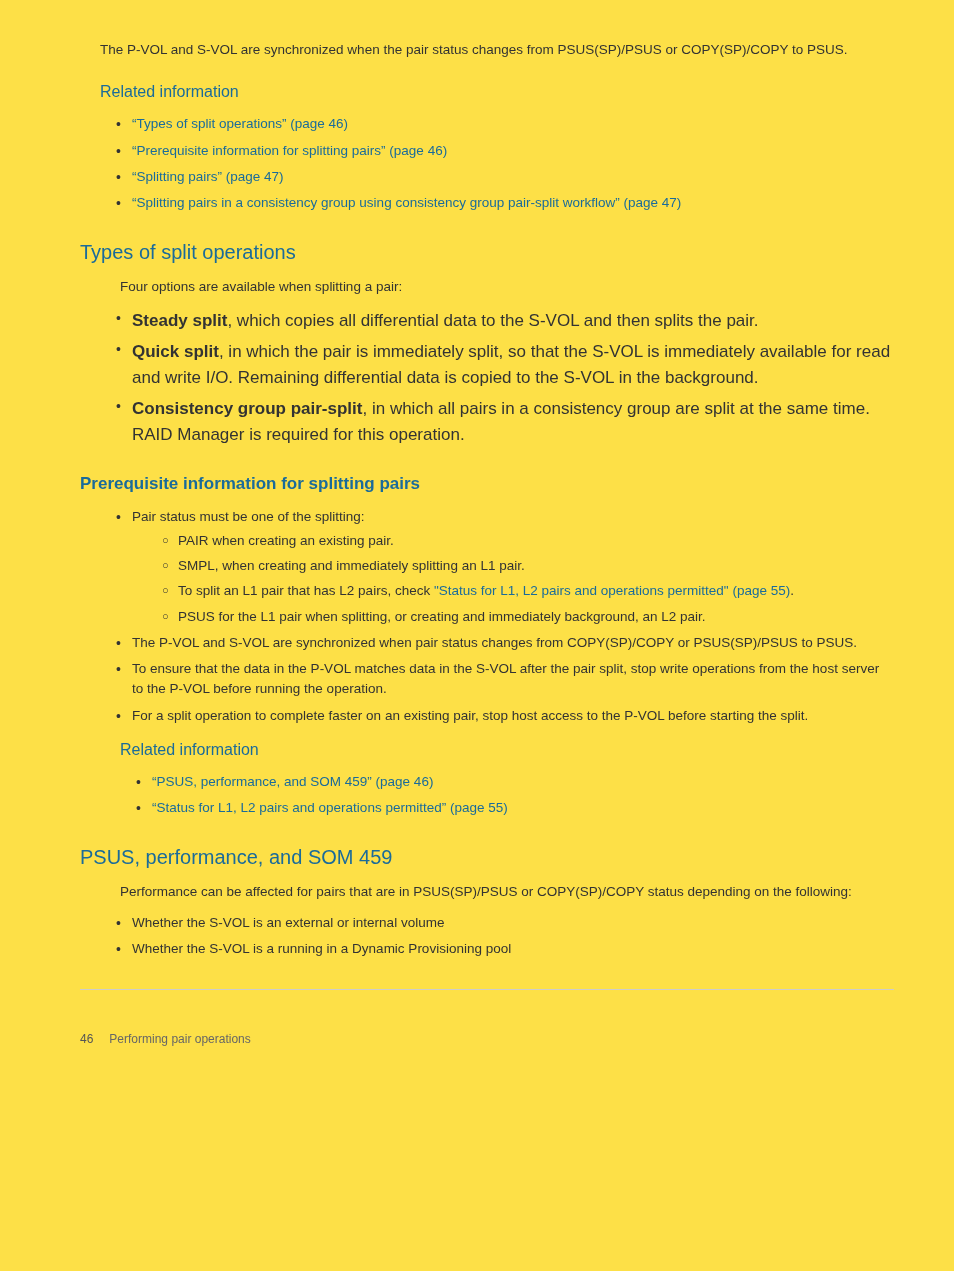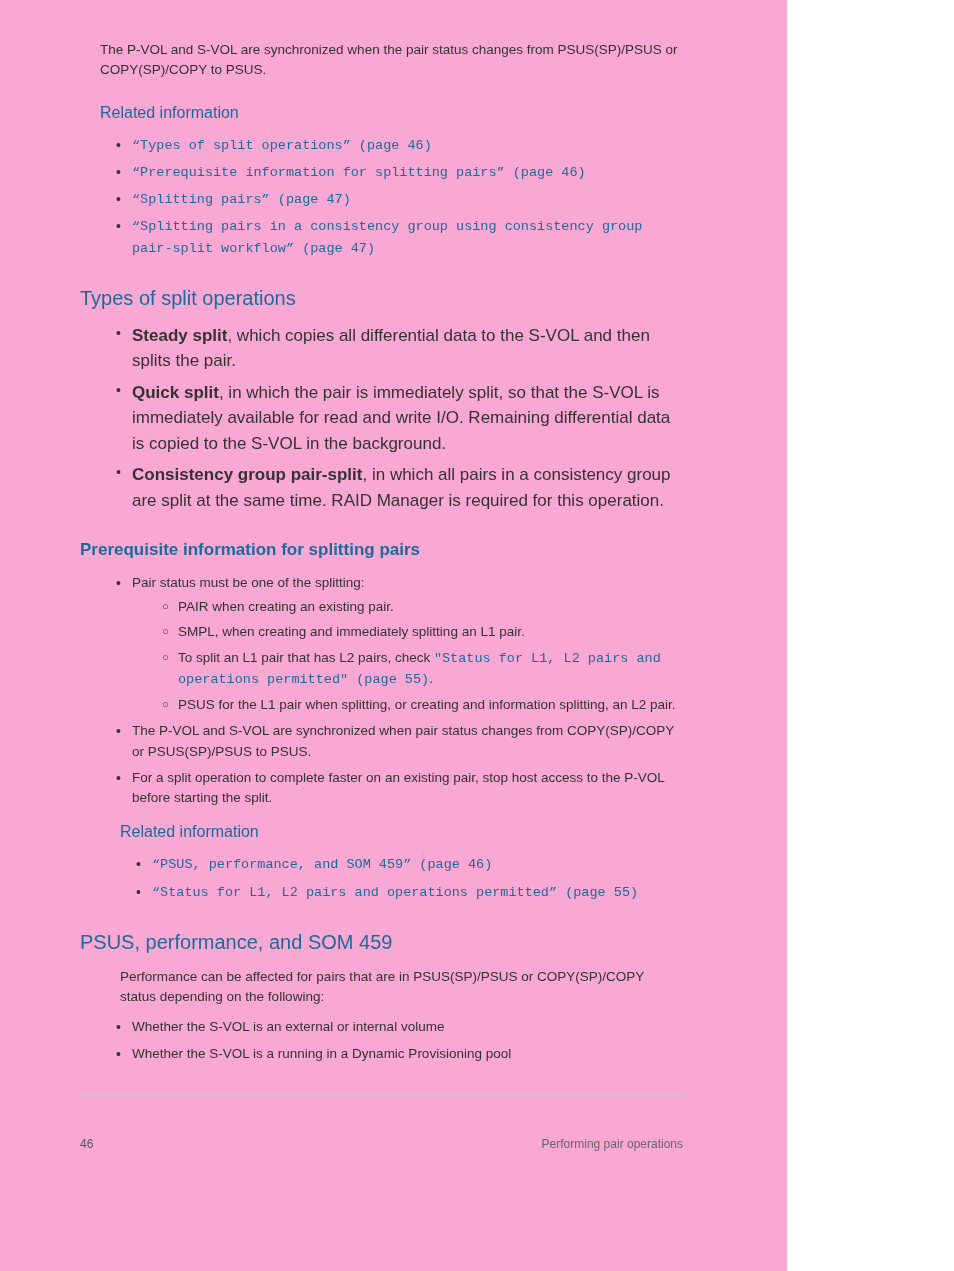--- a/index.html
+++ b/index.html
@@ -10,24 +10,24 @@
 
     body {
       background: #ffffff;
       font-family: Arial, Helvetica, sans-serif;
       font-size: 14px;
       color: #333333;
       line-height: 1.5;
     }
 
     .page {
-      width: 787px;
+      width: 954px;
       min-height: 1271px;
-      padding: 40px 104px 60px 80px;
-      background: #f9a8d4;
+      padding: 40px 60px 60px 80px;
+      background: #fde047;
     }
 
     .intro-text {
       margin-bottom: 20px;
       font-size: 13.5px;
       color: #333;
       padding-left: 20px;
     }
 
     .section-heading-small {
@@ -73,21 +73,20 @@
       position: absolute;
       left: 0;
       top: 0;
       color: #333;
       font-size: 14px;
     }
 
     ul.bullet-list li a {
       color: #1a6b9a;
       text-decoration: none;
-      font-family: Liberation Mono, monospace;
     }
 
     ul.bullet-list li.bold-item {
       font-size: 17px;
     }
 
     ul.bullet-list li.bold-item strong {
       font-weight: bold;
     }
 
@@ -127,22 +126,21 @@
       padding-left: 40px;
       margin-bottom: 10px;
     }
 
     .footer {
       margin-top: 40px;
       font-size: 12px;
       color: #666;
       display: flex;
       align-items: center;
-      gap: 36px;
-      justify-content: space-between;
+      gap: 16px;
     }
 
     .footer-page-num {
       font-size: 12px;
       color: #555;
     }
 
     .footer-divider {
       border-top: 1px solid #ccc;
       margin-top: 30px;
@@ -165,20 +163,21 @@
     <ul class="bullet-list">
       <li><a href="#">“Types of split operations” (page 46)</a></li>
       <li><a href="#">“Prerequisite information for splitting pairs” (page 46)</a></li>
       <li><a href="#">“Splitting pairs” (page 47)</a></li>
       <li><a href="#">“Splitting pairs in a consistency group using consistency group pair-split workflow” (page 47)</a></li>
     </ul>
   </div>
 
   <div class="section-block">
     <h2 class="section-heading-large">Types of split operations</h2>
+    <p class="body-text">Four options are available when splitting a pair:</p>
     <ul class="bullet-list">
       <li class="bold-item">
         <strong>Steady split</strong><span>, which copies all differential data to the S-VOL and then splits the pair.</span>
       </li>
       <li class="bold-item">
         <strong>Quick split</strong><span>, in which the pair is immediately split, so that the S-VOL is immediately available for read and write I/O. Remaining differential data is copied to the S-VOL in the background.</span>
       </li>
       <li class="bold-item">
         <strong>Consistency group pair-split</strong><span>, in which all pairs in a consistency group are split at the same time. RAID Manager is required for this operation.</span>
       </li>
@@ -187,24 +186,25 @@
 
   <div class="section-block">
     <h2 class="section-heading-medium">Prerequisite information for splitting pairs</h2>
     <ul class="bullet-list">
       <li>
         <span>Pair status must be one of the splitting:</span>
         <ul class="sub-bullet-list">
           <li>PAIR when creating an existing pair.</li>
           <li>SMPL, when creating and immediately splitting an L1 pair.</li>
           <li>To split an L1 pair that has L2 pairs, check <a href="#">"Status for L1, L2 pairs and operations permitted" (page 55)</a>.</li>
-          <li>PSUS for the L1 pair when splitting, or creating and information splitting, an L2 pair.</li>
+          <li>PSUS for the L1 pair when splitting, or creating and immediately background, an L2 pair.</li>
         </ul>
       </li>
       <li>The P-VOL and S-VOL are synchronized when pair status changes from COPY(SP)/COPY or PSUS(SP)/PSUS to PSUS.</li>
+      <li>To ensure that the data in the P-VOL matches data in the S-VOL after the pair split, stop write operations from the host server to the P-VOL before running the operation.</li>
       <li>For a split operation to complete faster on an existing pair, stop host access to the P-VOL before starting the split.</li>
     </ul>
 
     <div style="padding-left: 20px;">
       <h4 class="section-heading-small">Related information</h4>
       <ul class="bullet-list">
         <li><a href="#">“PSUS, performance, and SOM 459” (page 46)</a></li>
         <li><a href="#">“Status for L1, L2 pairs and operations permitted” (page 55)</a></li>
       </ul>
     </div>

